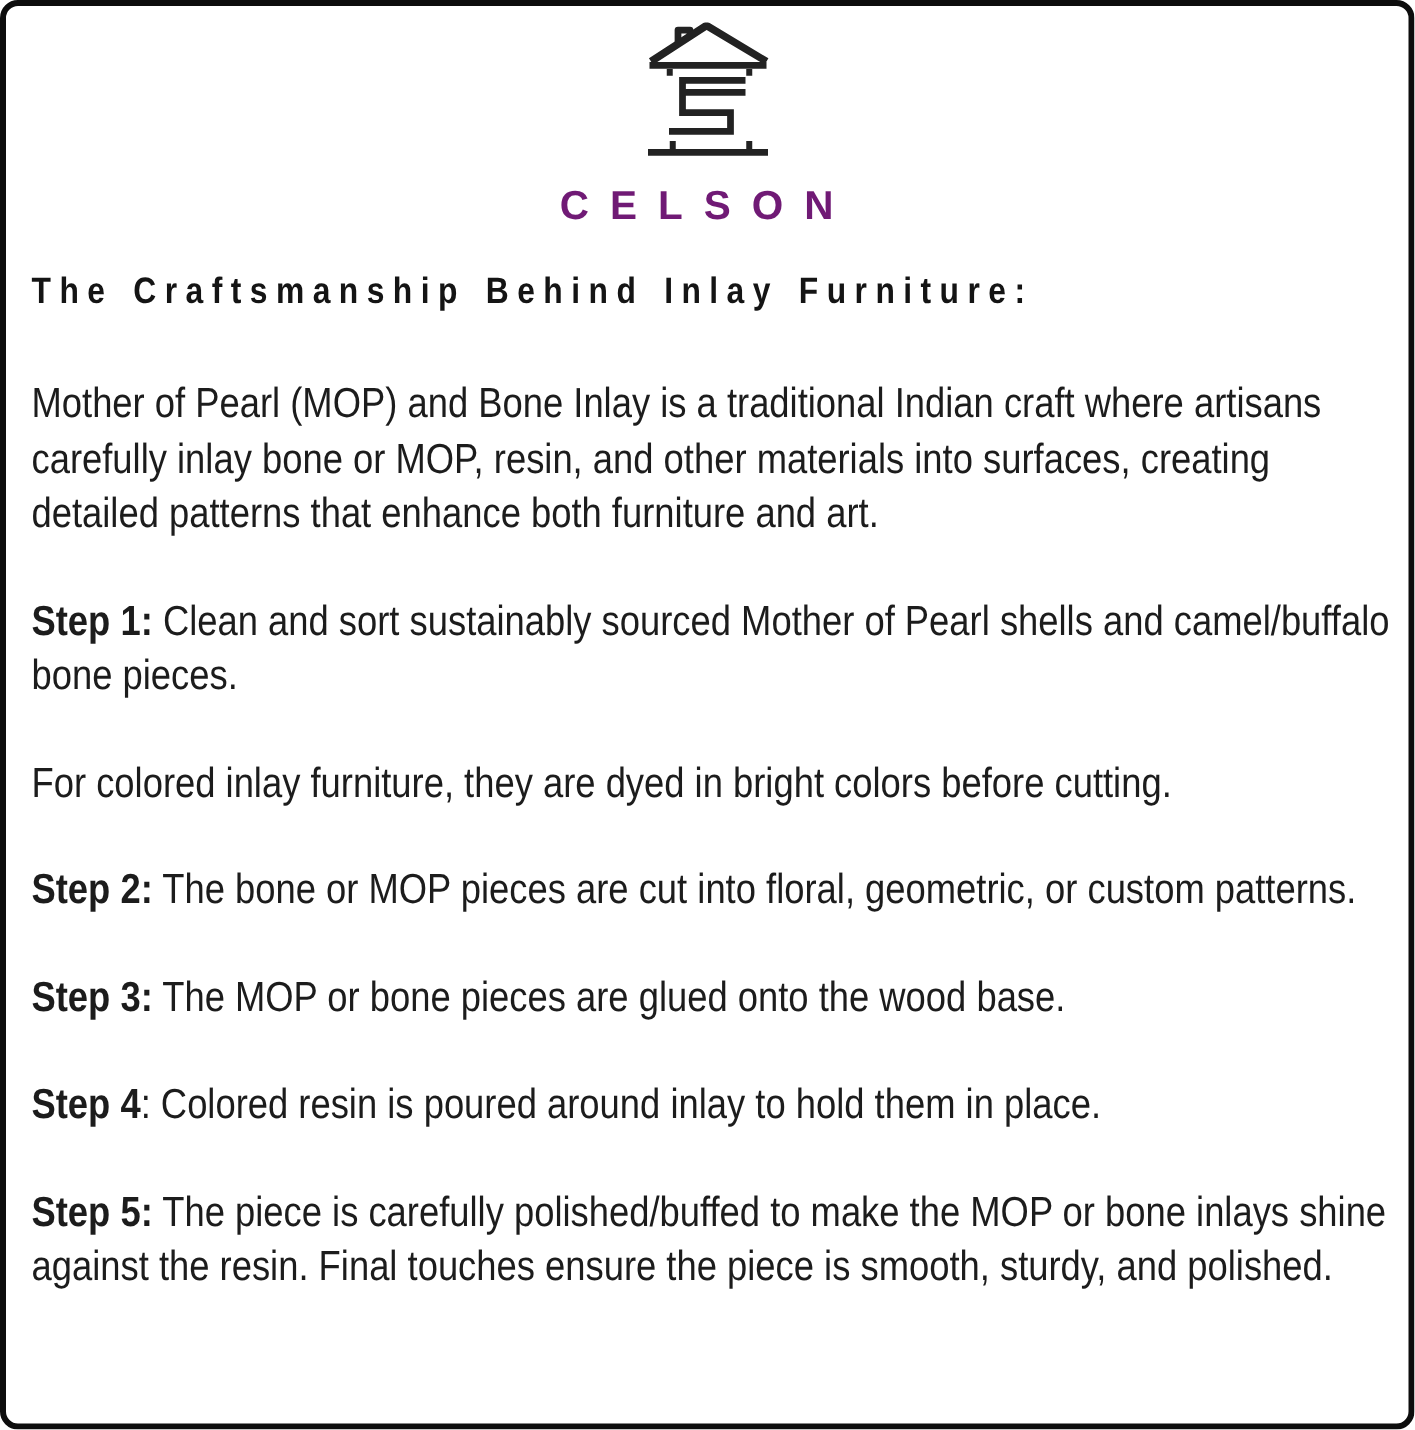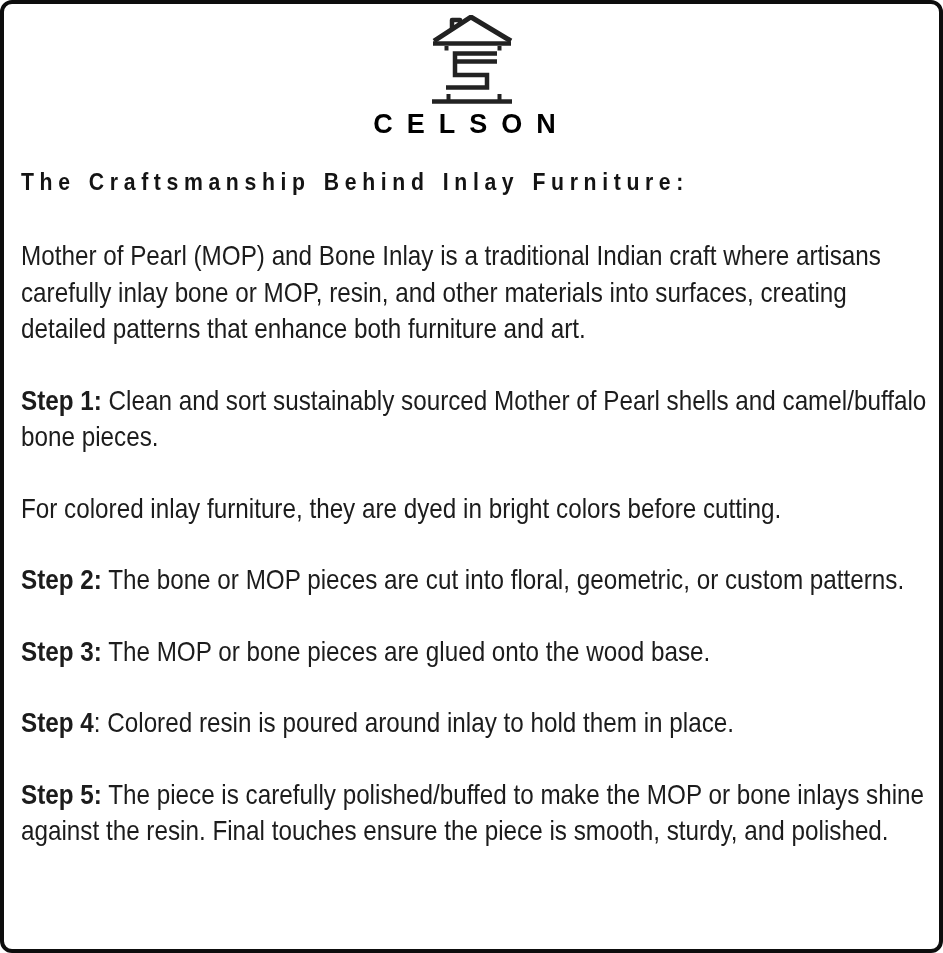--- a/index.html
+++ b/index.html
@@ -10,26 +10,26 @@
     background: #ffffff;
     border: 4px solid #0d0d0d;
     border-radius: 12px;
     overflow: hidden;
     font-family: "Liberation Sans", "DejaVu Sans", sans-serif;
     color: #1c1c1c;
   }
   .header { text-align: center; padding-top: 11px; }
   .logo { display: block; margin: 0 auto; }
   .brand {
-    margin-top: 5px;
+    margin-top: 18px;
     font-size: 27px;
     font-weight: 700;
     line-height: 30px;
     letter-spacing: 14px;
-    color: #000000;
+    color: #701a75;
     white-space: nowrap;
   }
   
   .content {
     width: 1050px;
     margin-left: 17px;
     transform: scaleX(0.866);
     transform-origin: 0 0;
   }
   .title {

